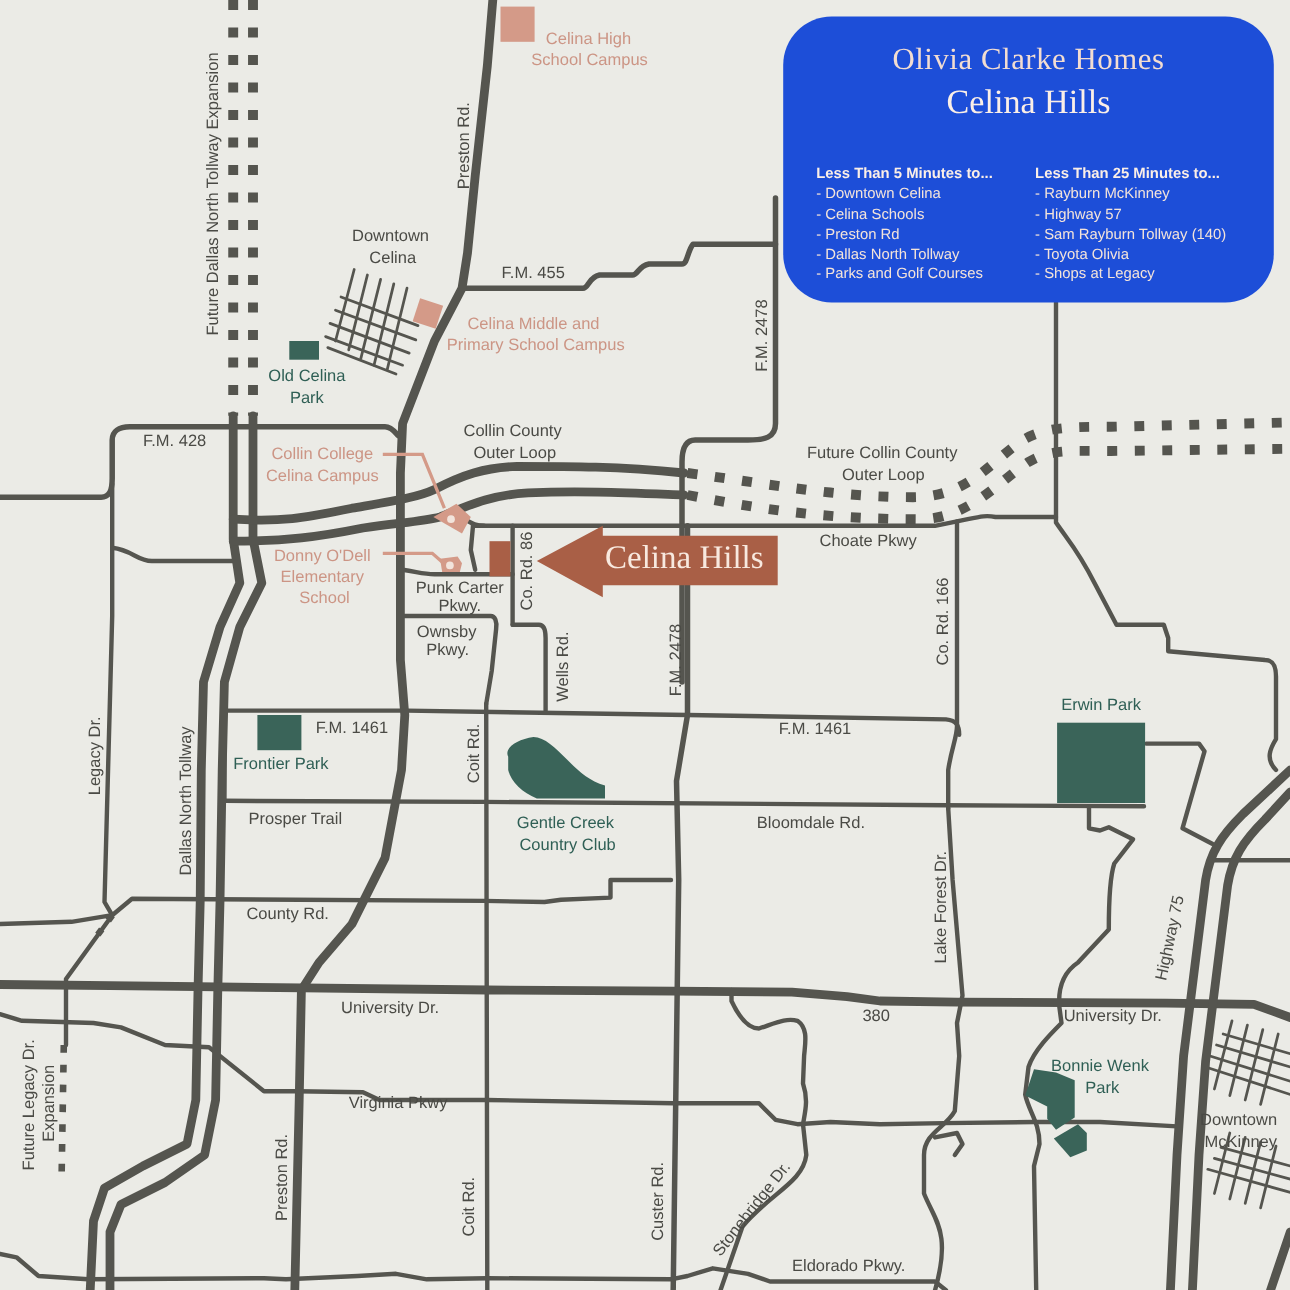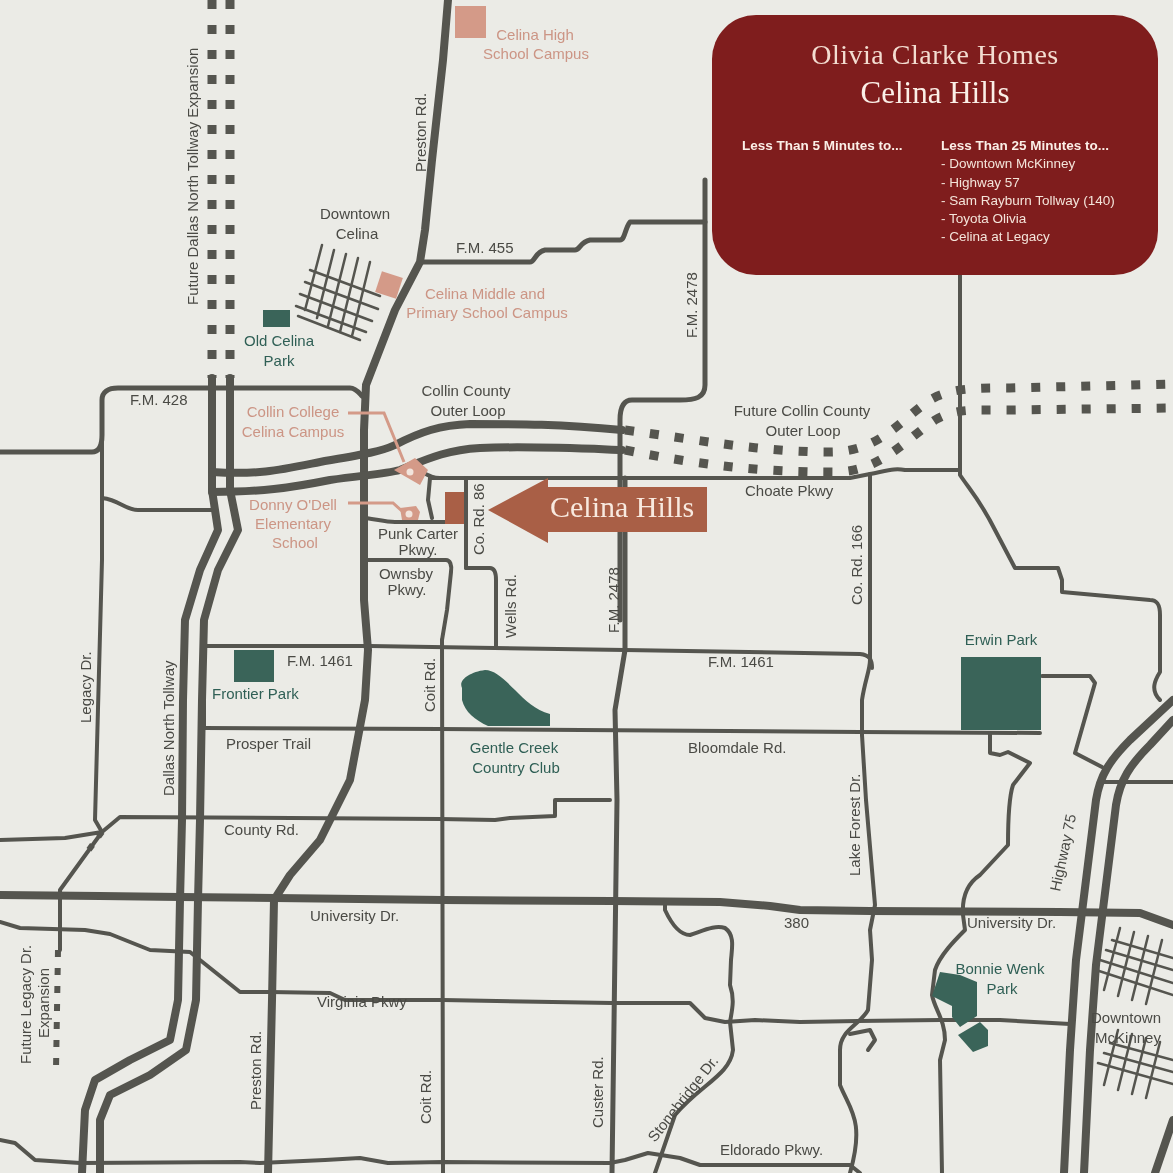--- a/index.html
+++ b/index.html
@@ -12,24 +12,24 @@
   .r-grid{stroke-width:2.5;}
   .dots{fill:none;stroke:#55554f;stroke-width:9;stroke-dasharray:9 16;}
   .lbl{font-family:"Liberation Sans","DejaVu Sans",sans-serif;font-size:15px;fill:#4a4a45;}
   .lbl-park{font-family:"Liberation Sans","DejaVu Sans",sans-serif;font-size:15px;fill:#2f5f55;}
   .lbl-school{font-family:"Liberation Sans","DejaVu Sans",sans-serif;font-size:15px;fill:#cc9585;}
   .park{fill:#3a6459;}
   .school{fill:#d49a88;}
   .accent{fill:#a95f46;}
   .callout-line{fill:none;stroke:#d49a88;stroke-width:3;}
 
-  #info-card{position:absolute;left:712px;top:15px;width:446px;height:260px;background:#7f1d1d;border-radius:44px;color:#f7ece4;box-sizing:border-box;}
+  #info-card{position:absolute;left:712px;top:15px;width:446px;height:260px;background:#1d4ed8;border-radius:44px;color:#f7ece4;box-sizing:border-box;}
   #info-card .brand{position:absolute;left:0;right:0;top:24px;text-align:center;font-family:"Liberation Serif","DejaVu Serif",serif;font-size:28px;color:#f3ddd1;font-weight:normal;letter-spacing:.5px;}
   #info-card .community{position:absolute;left:0;right:0;top:60px;text-align:center;font-family:"Liberation Serif","DejaVu Serif",serif;font-size:31px;color:#fbefe7;}
-  #info-card .col{position:absolute;top:122px;font-size:13.5px;line-height:18.3px;color:#f4e4da;}
+  #info-card .col{position:absolute;top:134px;font-size:13.5px;line-height:18.3px;color:#f4e4da;}
   #info-card .col h4{margin:0;font-size:13.5px;font-weight:bold;color:#fbefe7;}
   #info-card .col ul{list-style:none;margin:0;padding:0;}
   #col-5{left:30px;}
   #col-25{left:229px;}
 
   #hero-arrow-label{position:absolute;left:550px;top:490px;font-family:"Liberation Serif","DejaVu Serif",serif;font-size:30px;color:#f8e9df;white-space:nowrap;}
 </style>
 </head>
 <body>
 
@@ -247,26 +247,33 @@
   </g>
 </svg>
 
 <div id="hero-arrow-label">Celina Hills</div>
 
 <div id="info-card">
   <div class="brand">Olivia Clarke Homes</div>
   <div class="community">Celina Hills</div>
   <div class="col" id="col-5">
     <h4>Less Than 5 Minutes to...</h4>
+    <ul>
+      <li>- Downtown Celina</li>
+      <li>- Celina Schools</li>
+      <li>- Preston Rd</li>
+      <li>- Dallas North Tollway</li>
+      <li>- Parks and Golf Courses</li>
+    </ul>
   </div>
   <div class="col" id="col-25">
     <h4>Less Than 25 Minutes to...</h4>
     <ul>
-      <li>- Downtown McKinney</li>
+      <li>- Rayburn McKinney</li>
       <li>- Highway 57</li>
       <li>- Sam Rayburn Tollway (140)</li>
       <li>- Toyota Olivia</li>
-      <li>- Celina at Legacy</li>
+      <li>- Shops at Legacy</li>
     </ul>
   </div>
 </div>
 
 </div>
 
 </body></html>

